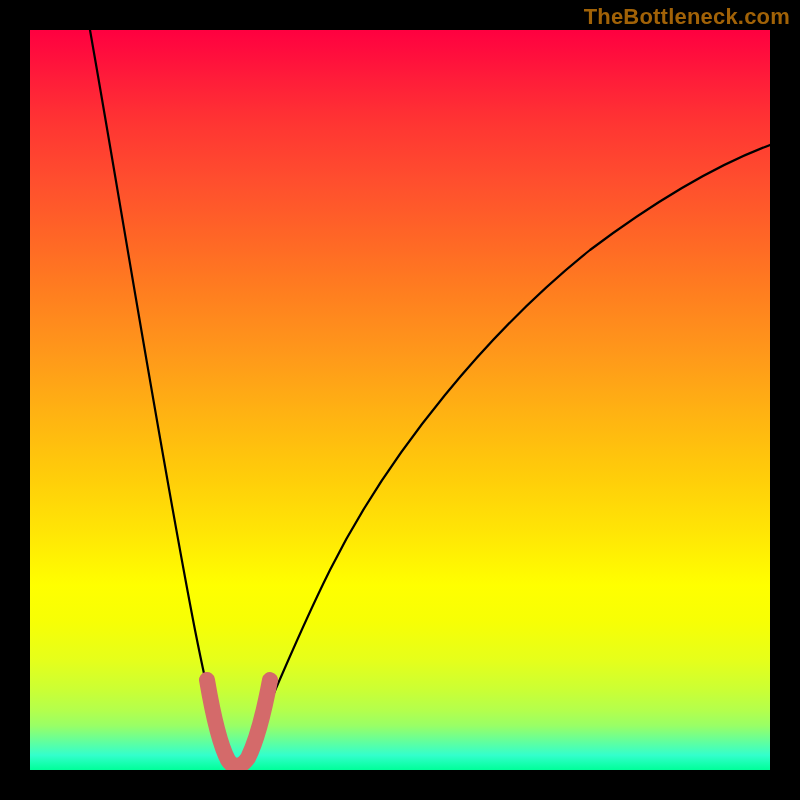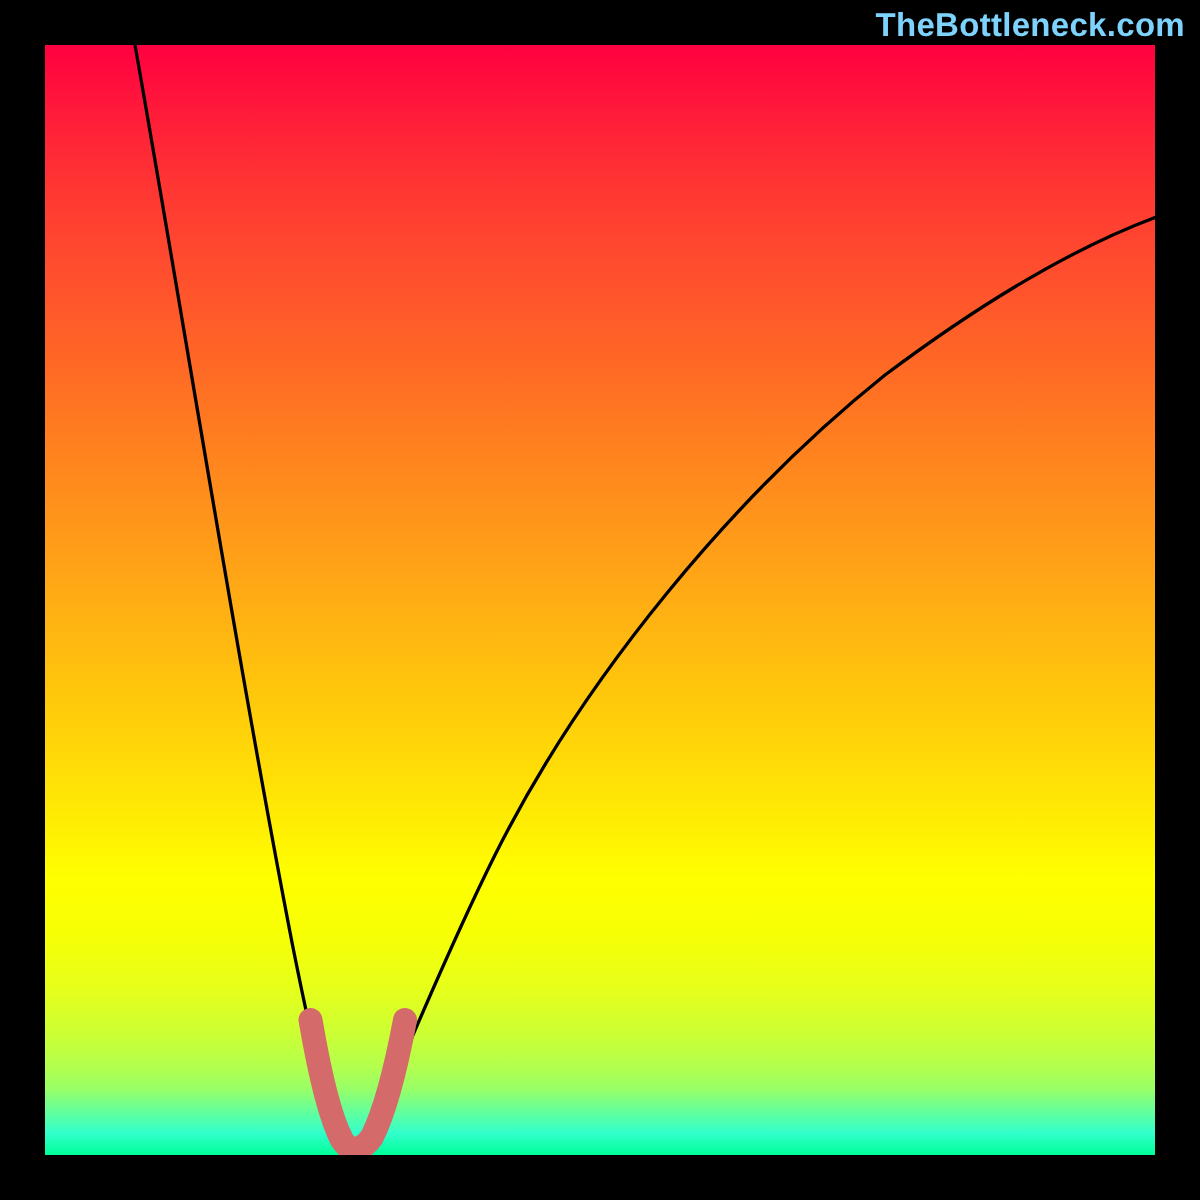--- a/index.html
+++ b/index.html
@@ -56,21 +56,21 @@
   svg.curve {
     position: absolute;
     inset: 0;
     width: 740px;
     height: 740px;
   }
   .watermark {
     position: absolute;
     top: 4px;
     right: 10px;
-    color: #7dd3fc;
+    color: #a16207;
     font-size: 22px;
     font-weight: 600;
     letter-spacing: 0.2px;
     user-select: none;
   }
 </style>
 </head>
 <body>
 
 <div class="frame">

